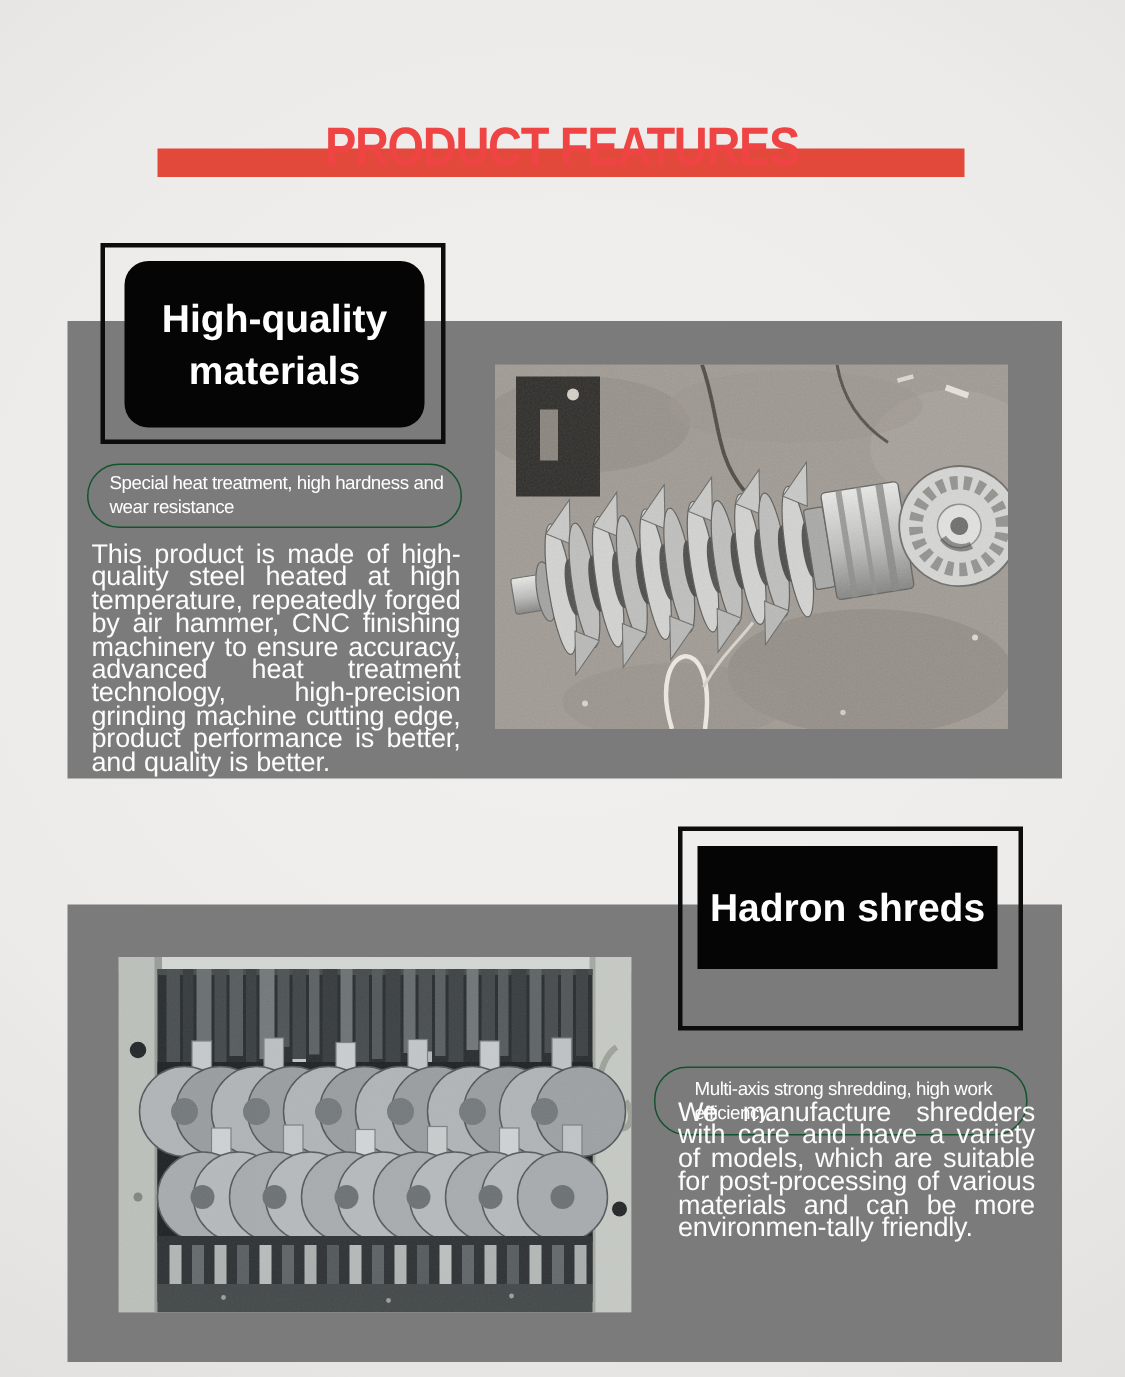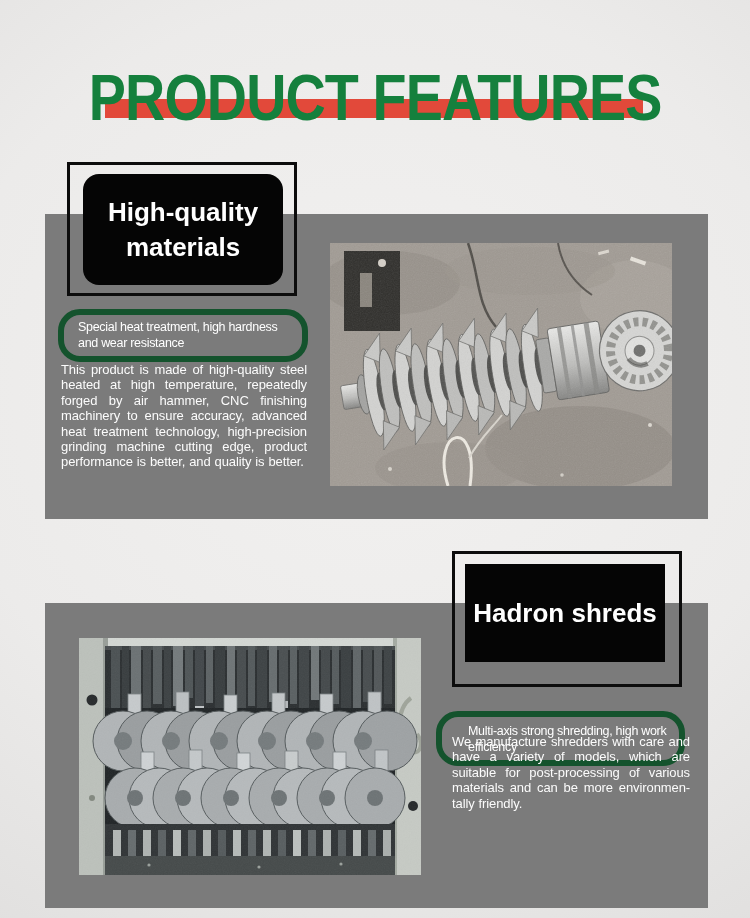--- a/index.html
+++ b/index.html
@@ -8,48 +8,48 @@
     font-family:"Liberation Sans", sans-serif;
     background:radial-gradient(115% 85% at 50% 42%, #f2f1f0 0%, #ecebea 50%, #dbdad9 100%);
   }
   
   .header-bar{
     position:absolute;left:105px;top:99px;width:538px;height:19px;
     background:#e2493a;z-index:1;
   }
   .page-title{
     position:absolute;left:0;top:72px;width:750px;text-align:center;z-index:2;
-    font-size:64px;font-weight:700;color:#15803d;line-height:52px;letter-spacing:-1px;
+    font-size:36px;font-weight:700;color:#ef4444;line-height:52px;letter-spacing:-1px;
   }
   .page-title span{display:inline-block;transform:scaleX(.87);transform-origin:center;}
   
   .panel{position:absolute;left:45px;width:663px;height:305px;background:#7b7b7b;}
   .panel.s1{top:214px;}
   .panel.s2{top:603px;}
   
   .box-frame{position:absolute;border:3px solid #0c0c0c;background:transparent;box-sizing:border-box;z-index:3;}
   .box-frame.s1{left:67px;top:162px;width:230px;height:134px;}
   .box-frame.s2{left:452px;top:551px;width:230px;height:136px;}
   .box-inner{
     position:absolute;background:#050505;color:#ffffff;z-index:4;
     display:flex;align-items:center;justify-content:center;text-align:center;
     font-weight:700;font-size:26px;line-height:35px;padding:0 4px;box-sizing:border-box;
   }
   .box-inner.s1{left:83px;top:174px;width:200px;height:111px;border-radius:16px;}
-  .box-inner.s2{left:465px;top:564px;width:200px;height:98px;white-space:nowrap;}
+  .box-inner.s2{left:465px;top:564px;width:200px;height:82px;white-space:nowrap;}
   
   .bubble{
-    position:absolute;border:6px solid #14532d;border-radius:22px;color:#ffffff;
+    position:absolute;border:1px solid #14532d;border-radius:22px;color:#ffffff;
     box-sizing:border-box;font-size:12.5px;line-height:15.5px;letter-spacing:-.3px;z-index:4;
   }
   .bubble.s1{left:58px;top:309px;width:250px;min-height:42px;padding:5px 10px 5px 14px;}
   .bubble.s2{left:436px;top:696px;width:249px;min-height:46px;padding:7px 10px 5px 26px;margin-top:15px;}
   
   .para{
-    position:absolute;color:#fcfcfc;font-size:13px;line-height:15.4px;
+    position:absolute;color:#fcfcfc;font-size:18px;line-height:15.4px;
     text-align:justify;letter-spacing:-.1px;word-spacing:.4px;z-index:4;
   }
   .para.s1{left:61px;top:362px;width:246px;}
   .para.s2{left:452px;top:734px;width:238px;}
   
   .photo{position:absolute;overflow:hidden;background:#9e9892;z-index:4;}
   .photo.s1{left:330px;top:243px;width:342px;height:243px;}
   .photo.s2{left:79px;top:638px;width:342px;height:237px;}
   .photo svg{display:block;}
 </style>

